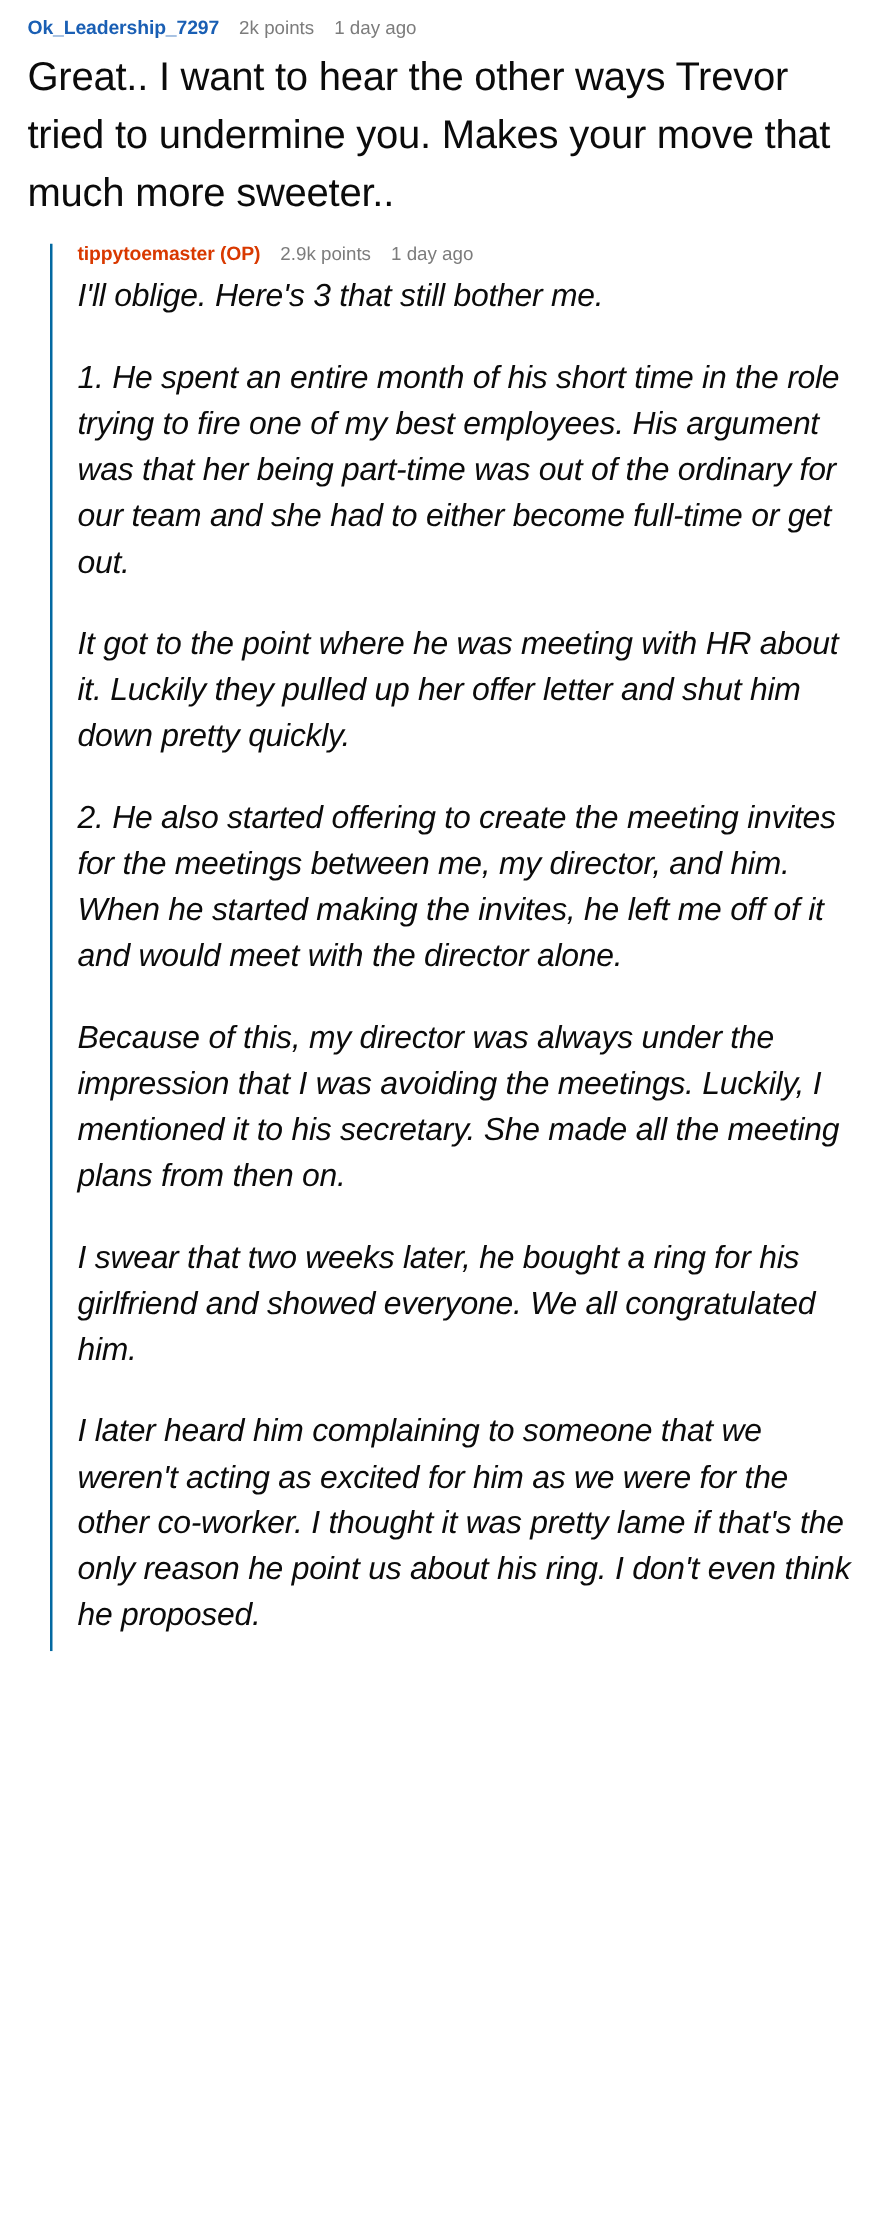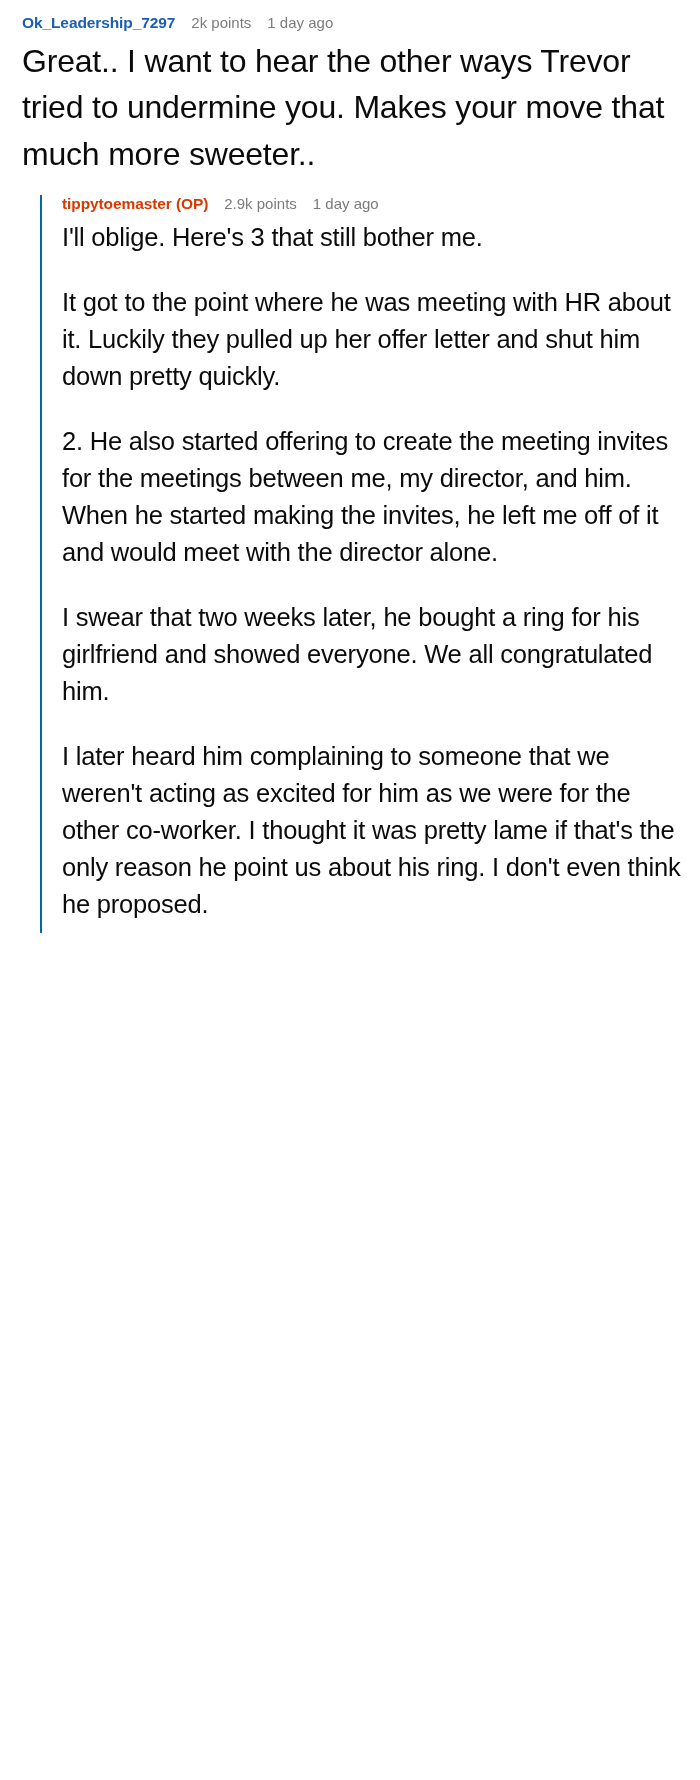--- a/index.html
+++ b/index.html
@@ -55,20 +55,21 @@
     margin-bottom: 18px;
   }
   .nested {
     margin-left: 18px;
     padding-left: 20px;
     border-left: 2px solid #0369a1;
     padding-bottom: 10px;
   }
   .nested .body-text {
     font-size: 25.5px;
+    font-style: italic;
   }
 </style>
 </head>
 <body>
 
 <div class="thread">
 
   <div class="top-comment">
     <div class="comment-meta">
       <span class="author">Ok_Leadership_7297</span>
@@ -81,20 +82,22 @@
   </div>
 
   <div class="nested">
     <div class="comment-meta">
       <span class="author op">tippytoemaster (OP)</span>
       <span class="meta-text">2.9k points</span>
       <span class="meta-text">1 day ago</span>
     </div>
     <div class="body-text">
       <p>I'll oblige. Here's 3 that still bother me.</p>
+      <p>1. He spent an entire month of his short time in the role trying to fire one of my best employees. His argument was that her being part-time was out of the ordinary for our team and she had to either become full-time or get out.</p>
       <p>It got to the point where he was meeting with HR about it. Luckily they pulled up her offer letter and shut him down pretty quickly.</p>
       <p>2. He also started offering to create the meeting invites for the meetings between me, my director, and him. When he started making the invites, he left me off of it and would meet with the director alone.</p>
+      <p>Because of this, my director was always under the impression that I was avoiding the meetings. Luckily, I mentioned it to his secretary. She made all the meeting plans from then on.</p>
       <p>I swear that two weeks later, he bought a ring for his girlfriend and showed everyone. We all congratulated him.</p>
       <p>I later heard him complaining to someone that we weren't acting as excited for him as we were for the other co-worker. I thought it was pretty lame if that's the only reason he point us about his ring. I don't even think he proposed.</p>
     </div>
   </div>
 
 </div>
 
 </body></html>

